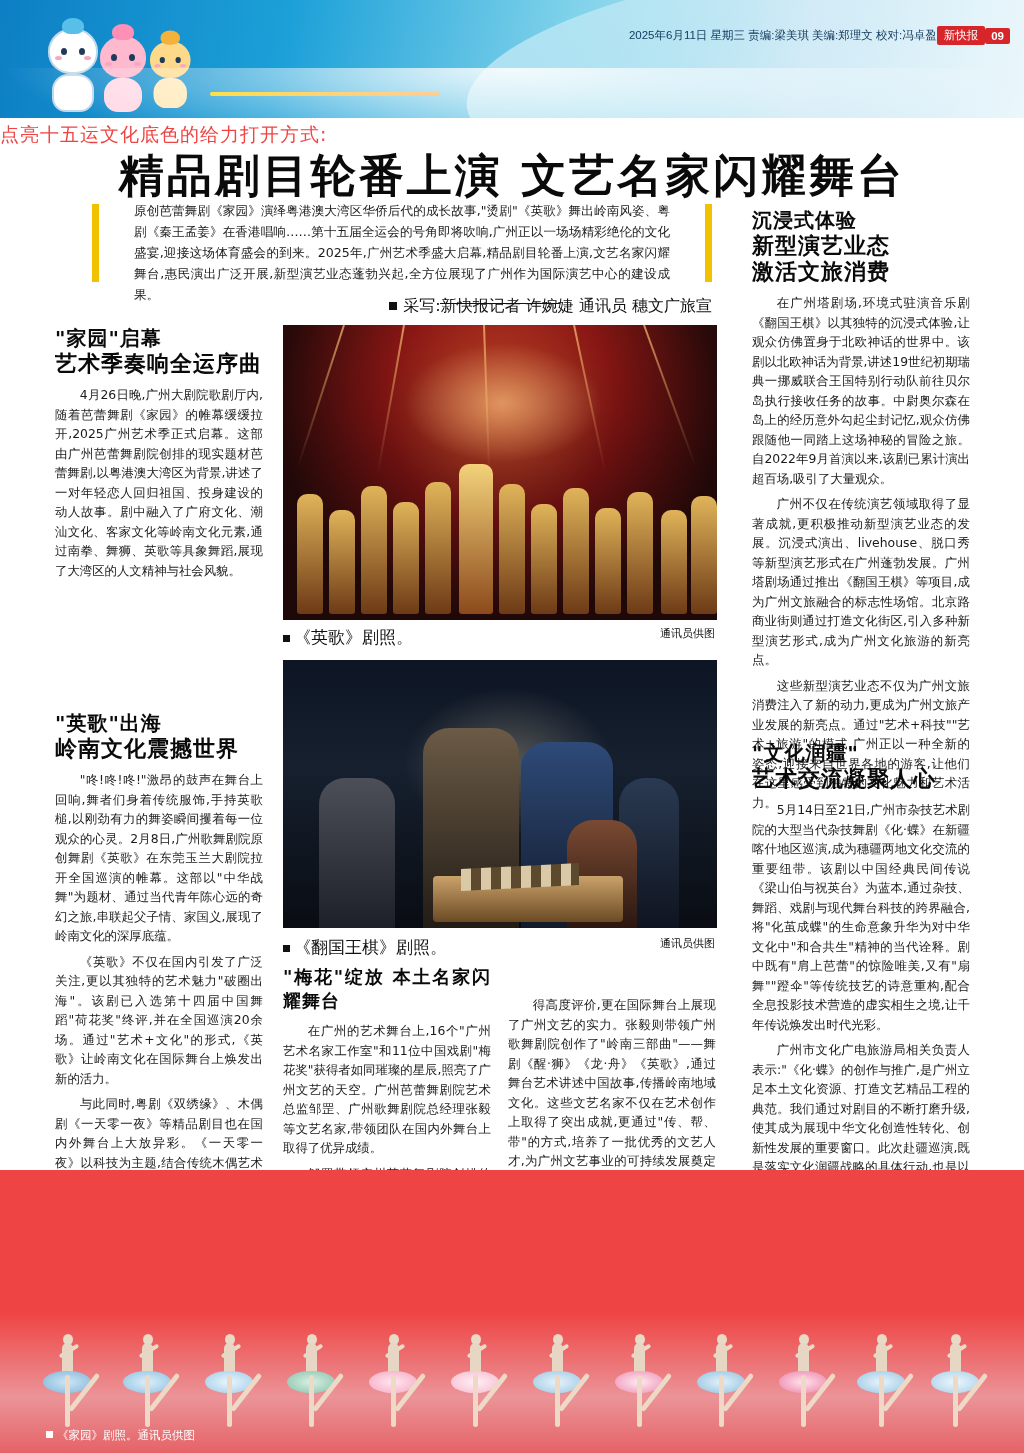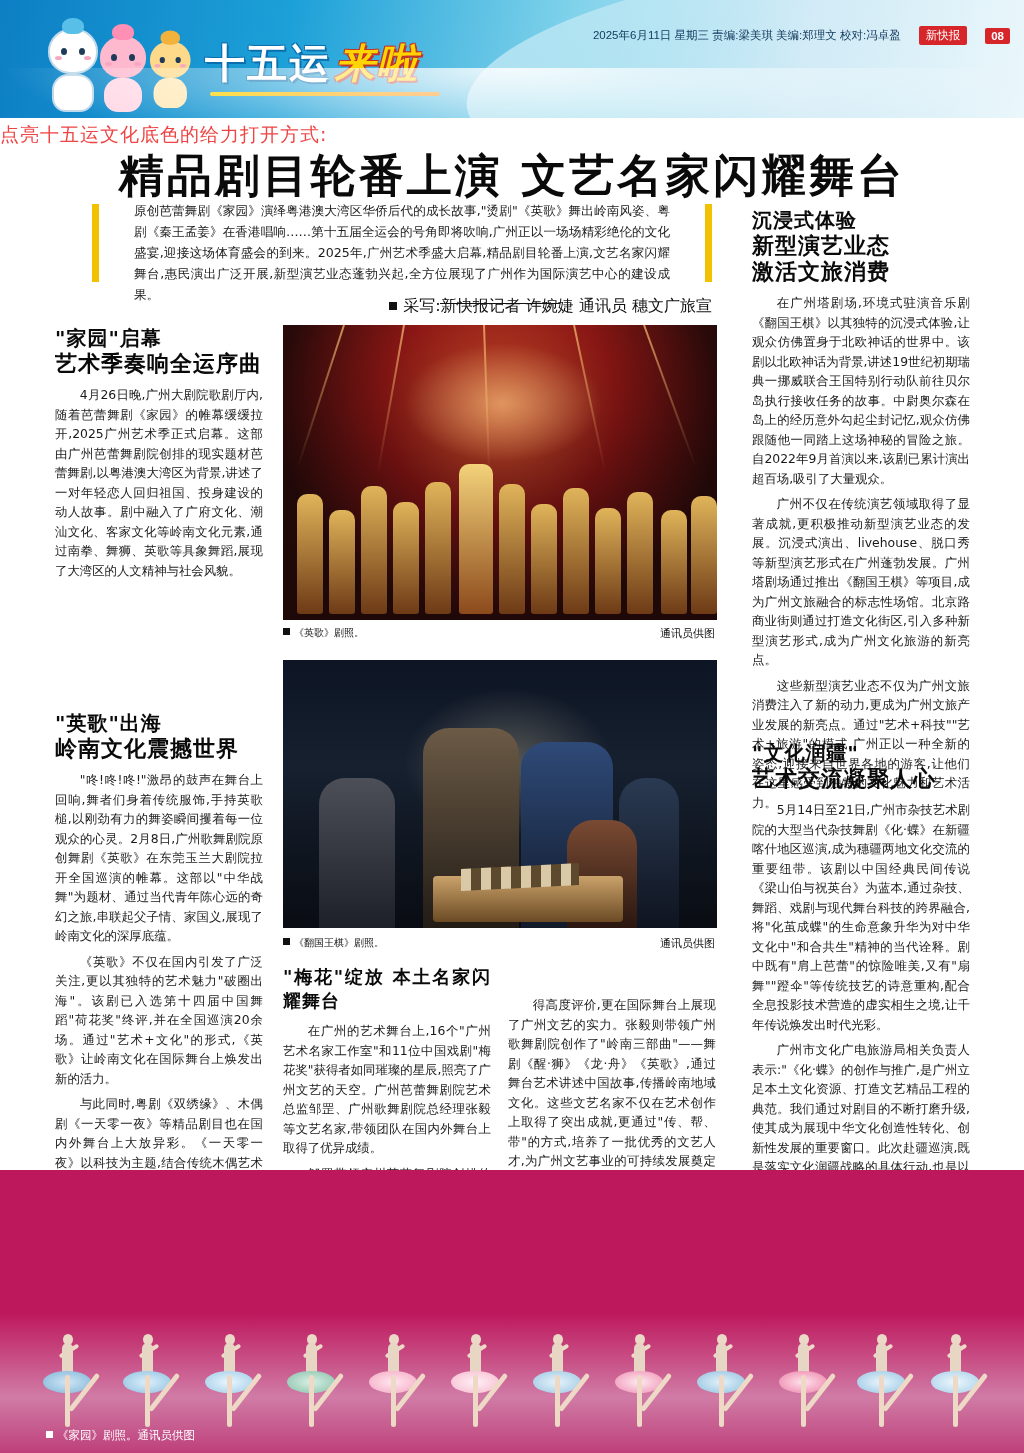--- a/index.html
+++ b/index.html
@@ -71,21 +71,21 @@
   .m-rule{
     position:absolute;left:210px;top:92px;width:230px;height:4px;
     background:linear-gradient(90deg,#ffd400,#ff8a00);
     border-radius:2px;
   }
 
   .m-info{
     position:absolute;right:14px;top:26px;
     font-size:11.5px;color:#153d60;
     font-family:"Liberation Sans",sans-serif;
-    display:flex;align-items:center;gap:18px;
+    display:flex;align-items:center;gap:0;
   }
   .m-brand{
     background:#d7262a;color:#fff;padding:2px 7px;font-size:11.5px;border-radius:2px;
     font-family:"DejaVu Sans",sans-serif;
   }
   .m-page{
     background:#d7262a;color:#fff;padding:2px 6px;font-size:11.5px;border-radius:2px;
     font-family:"Liberation Sans",sans-serif;font-weight:bold;
   }
 
@@ -135,21 +135,21 @@
   .c3{left:283px;top:965px;width:208px;}
   .c4{left:508px;top:995px;width:208px;}
   .c5{left:752px;top:207px;width:218px;}
   .c6{left:752px;top:740px;width:218px;}
 
   .spacer8{height:8px;}
 
   
   .photo{position:absolute;background:#111;overflow:hidden;}
   .cap{
-    position:absolute;font-size:10px;color:#111;
+    position:absolute;font-size:17px;color:#111;
     font-family:"DejaVu Sans","Liberation Sans",sans-serif;
   }
   .cap .sq{display:inline-block;width:7px;height:7px;background:#111;margin-right:4px;vertical-align:1px;}
   .credit{position:absolute;font-size:11px;color:#111;font-family:"DejaVu Sans","Liberation Sans",sans-serif;}
 
   
   #photo1{left:283px;top:325px;width:434px;height:295px;
     background:
       radial-gradient(ellipse at 50% 28%, rgba(255,120,60,.55) 0%, rgba(140,20,20,.5) 38%, rgba(30,8,8,.9) 72%),
       linear-gradient(180deg,#8c1b15 0%,#4a0d0c 45%,#1a0606 100%);
@@ -170,21 +170,21 @@
   #photo2 .table{position:absolute;left:150px;bottom:6px;width:190px;height:46px;
     background:linear-gradient(180deg,#caa26a,#6b4a24);border-radius:4px;}
   #photo2 .board{position:absolute;left:178px;bottom:40px;width:118px;height:22px;
     background:repeating-linear-gradient(90deg,#d9c9a6 0 10px,#5d4a2e 10px 20px);transform:skewY(-3deg);}
 
   
   #photo3{left:0;top:1170px;width:1024px;height:283px;
     background:
       radial-gradient(ellipse at 50% 15%,rgba(190,225,245,.55) 0%,rgba(120,165,200,.35) 40%,rgba(30,55,85,.9) 80%),
       linear-gradient(180deg,#8fb7d6 0%,#4f7ba3 35%,#1d3css 60%,#0a1624 100%);
-    background-color:#be185d;
+    background-color:#ef4444;
   }
   #photo3 .mist{position:absolute;left:0;bottom:0;width:1024px;height:140px;
     background:linear-gradient(180deg,rgba(255,255,255,0),rgba(230,245,255,.45) 60%,rgba(190,220,240,.2) 100%);}
   .dancer{position:absolute;bottom:26px;width:30px;height:110px;}
   .dancer .tutu{position:absolute;bottom:34px;left:-9px;width:48px;height:22px;border-radius:50%;}
   .dancer .torso{position:absolute;bottom:50px;left:10px;width:11px;height:34px;border-radius:6px;background:#e7d6c4;}
   .dancer .head{position:absolute;bottom:82px;left:11px;width:10px;height:11px;border-radius:50%;background:#e9d9c6;}
   .dancer .leg{position:absolute;bottom:0;left:13px;width:5px;height:52px;background:#edd9c6;border-radius:3px;}
   .dancer .leg2{position:absolute;bottom:18px;left:16px;width:5px;height:46px;background:#edd9c6;border-radius:3px;transform:rotate(38deg);transform-origin:bottom left;}
   .dancer .arm{position:absolute;bottom:74px;left:6px;width:22px;height:4px;background:#edd9c6;border-radius:3px;transform:rotate(-32deg);}
@@ -227,29 +227,26 @@
             <div class="crest"></div>
             <div class="eye l"></div>
             <div class="eye r"></div>
             <div class="cheek l"></div>
             <div class="cheek r"></div>
           </div>
         <div class="body"></div>
       </div>
     </div>
 
-    <div class="m-title">
-      <span>十五运</span><span class="hi">来啦</span>
-    </div>
     <div class="m-rule"></div>
 
     <div class="m-info">
       <span>2025年6月11日 星期三 责编:梁美琪 美编:郑理文 校对:冯卓盈</span>
       <span class="m-brand">新快报</span>
-      <span class="m-page">08</span>
+      <span class="m-page">09</span>
     </div>
   </div>
 
   <div class="kicker">点亮十五运文化底色的给力打开方式:</div>
   <div class="headline">精品剧目轮番上演 文艺名家闪耀舞台</div>
 
   <div class="lead-wrap">
     <div class="lead-bar"></div>
     <div class="lead-bar-r"></div>
     <div class="lead-text">原创芭蕾舞剧《家园》演绎粤港澳大湾区华侨后代的成长故事,"烫剧"《英歌》舞出岭南风姿、粤剧《秦王孟姜》在香港唱响……第十五届全运会的号角即将吹响,广州正以一场场精彩绝伦的文化盛宴,迎接这场体育盛会的到来。2025年,广州艺术季盛大启幕,精品剧目轮番上演,文艺名家闪耀舞台,惠民演出广泛开展,新型演艺业态蓬勃兴起,全方位展现了广州作为国际演艺中心的建设成果。</div>

